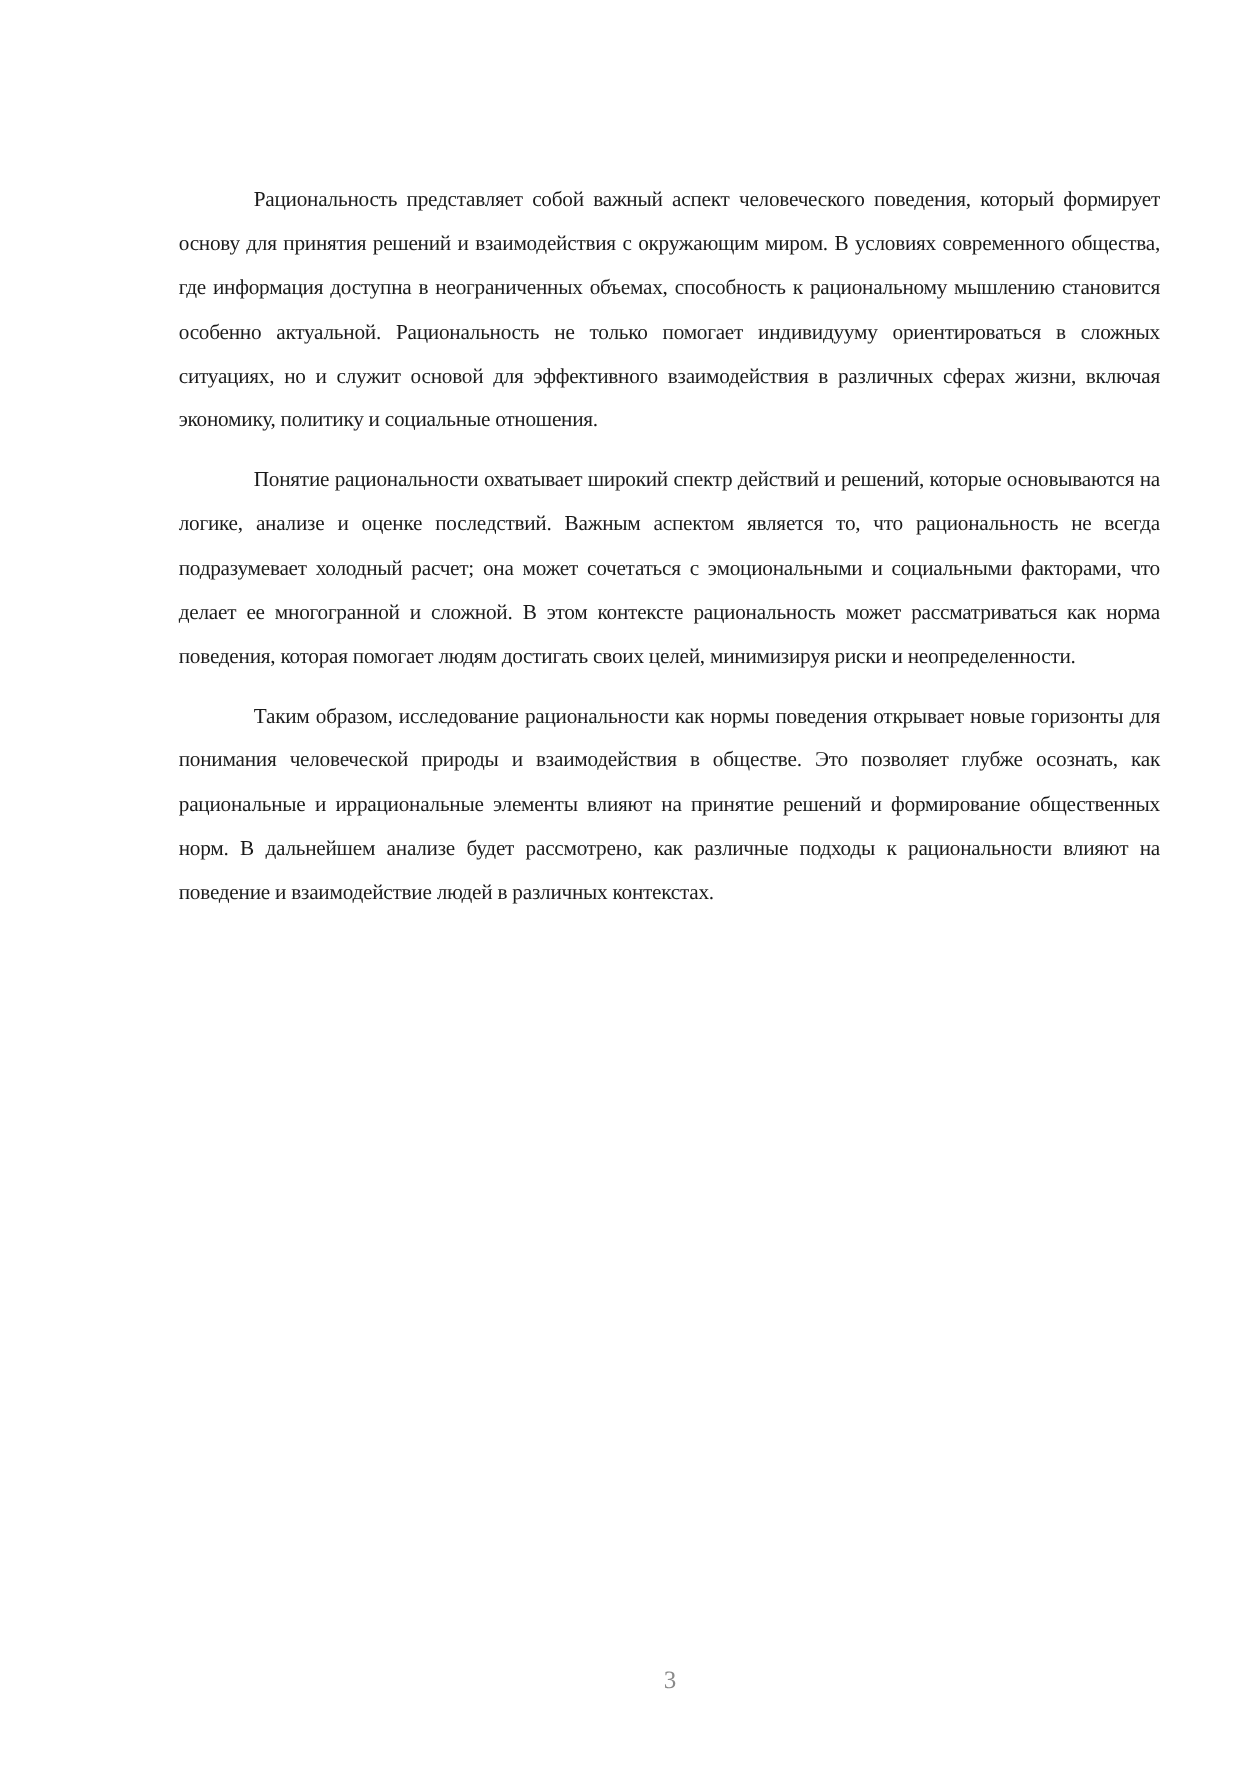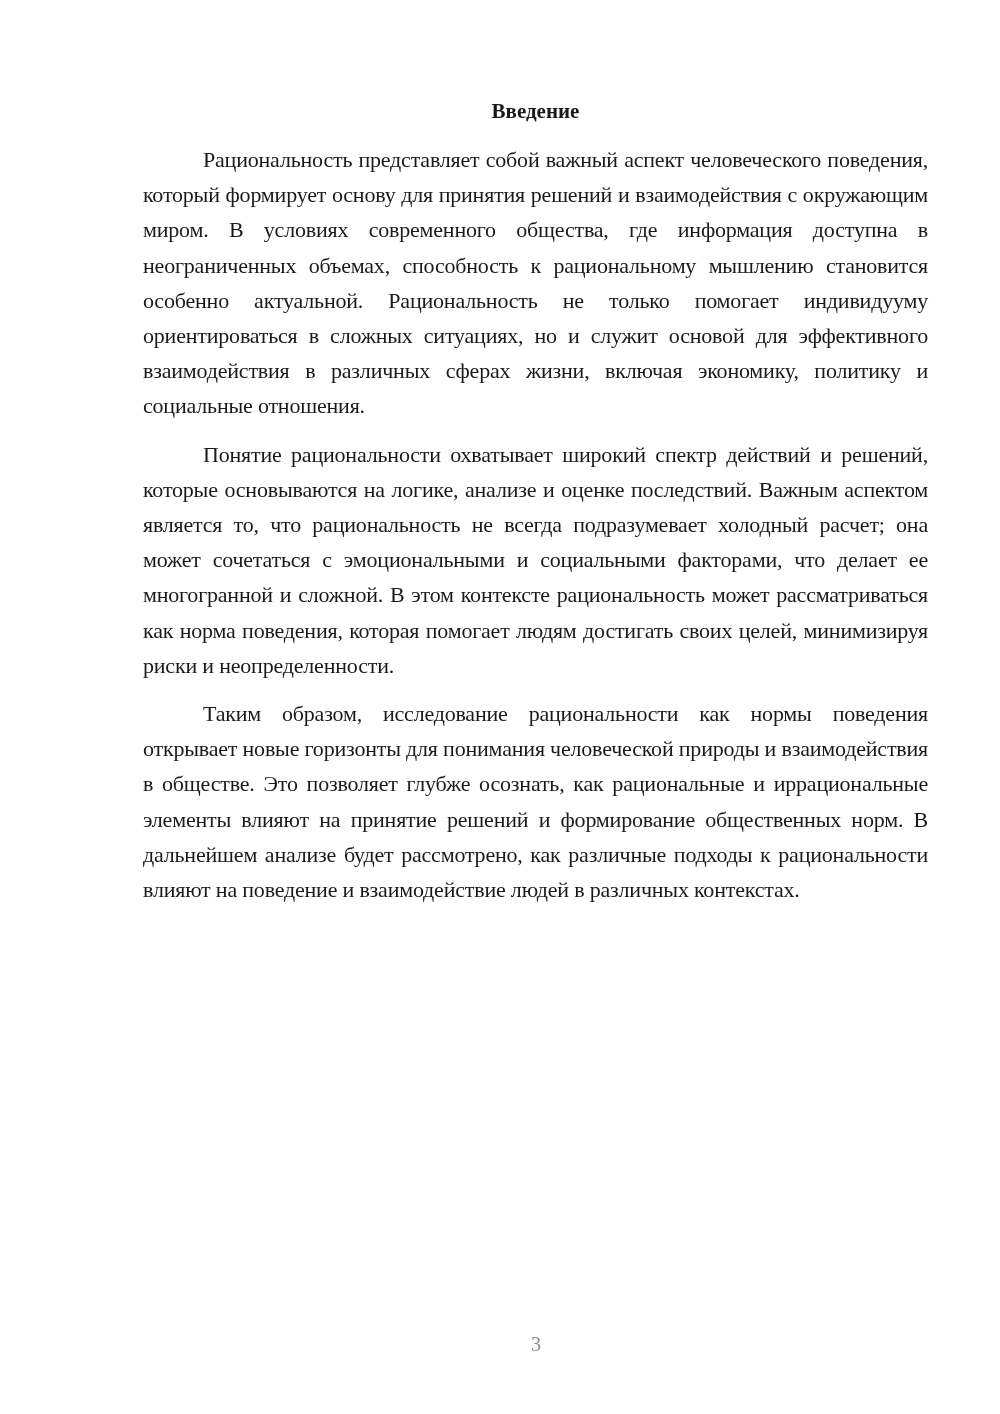--- a/index.html
+++ b/index.html
@@ -34,21 +34,21 @@
       margin: 0;
     }
     .body-text {
       position: absolute;
       left: 143px;
       width: 785px;
       top: 142px;
     }
     .para {
       margin: 0;
-      font-size: 22px;
+      font-size: 17px;
       line-height: 35.2px;
       text-align: justify;
       text-indent: 60px;
       letter-spacing: -0.2px;
     }
     .para + .para {
       margin-top: 13px;
     }
     .page-number {
       position: absolute;
@@ -57,21 +57,20 @@
       width: 1072px;
       text-align: center;
       font-size: 20px;
       color: #8a8a8a;
     }
   </style>
 </head>
 <body>
 
 <div class="page">
-  <h1 class="heading">Введение</h1>
 
   <div class="body-text">
     <p class="para">Рациональность представляет собой важный аспект человеческого поведения, который формирует основу для принятия решений и взаимодействия с окружающим миром. В условиях современного общества, где информация доступна в неограниченных объемах, способность к рациональному мышлению становится особенно актуальной. Рациональность не только помогает индивидууму ориентироваться в сложных ситуациях, но и служит основой для эффективного взаимодействия в различных сферах жизни, включая экономику, политику и социальные отношения.</p>
     <p class="para">Понятие рациональности охватывает широкий спектр действий и решений, которые основываются на логике, анализе и оценке последствий. Важным аспектом является то, что рациональность не всегда подразумевает холодный расчет; она может сочетаться с эмоциональными и социальными факторами, что делает ее многогранной и сложной. В этом контексте рациональность может рассматриваться как норма поведения, которая помогает людям достигать своих целей, минимизируя риски и неопределенности.</p>
     <p class="para">Таким образом, исследование рациональности как нормы поведения открывает новые горизонты для понимания человеческой природы и взаимодействия в обществе. Это позволяет глубже осознать, как рациональные и иррациональные элементы влияют на принятие решений и формирование общественных норм. В дальнейшем анализе будет рассмотрено, как различные подходы к рациональности влияют на поведение и взаимодействие людей в различных контекстах.</p>
   </div>
 
   <div class="page-number">3</div>
 </div>
 

